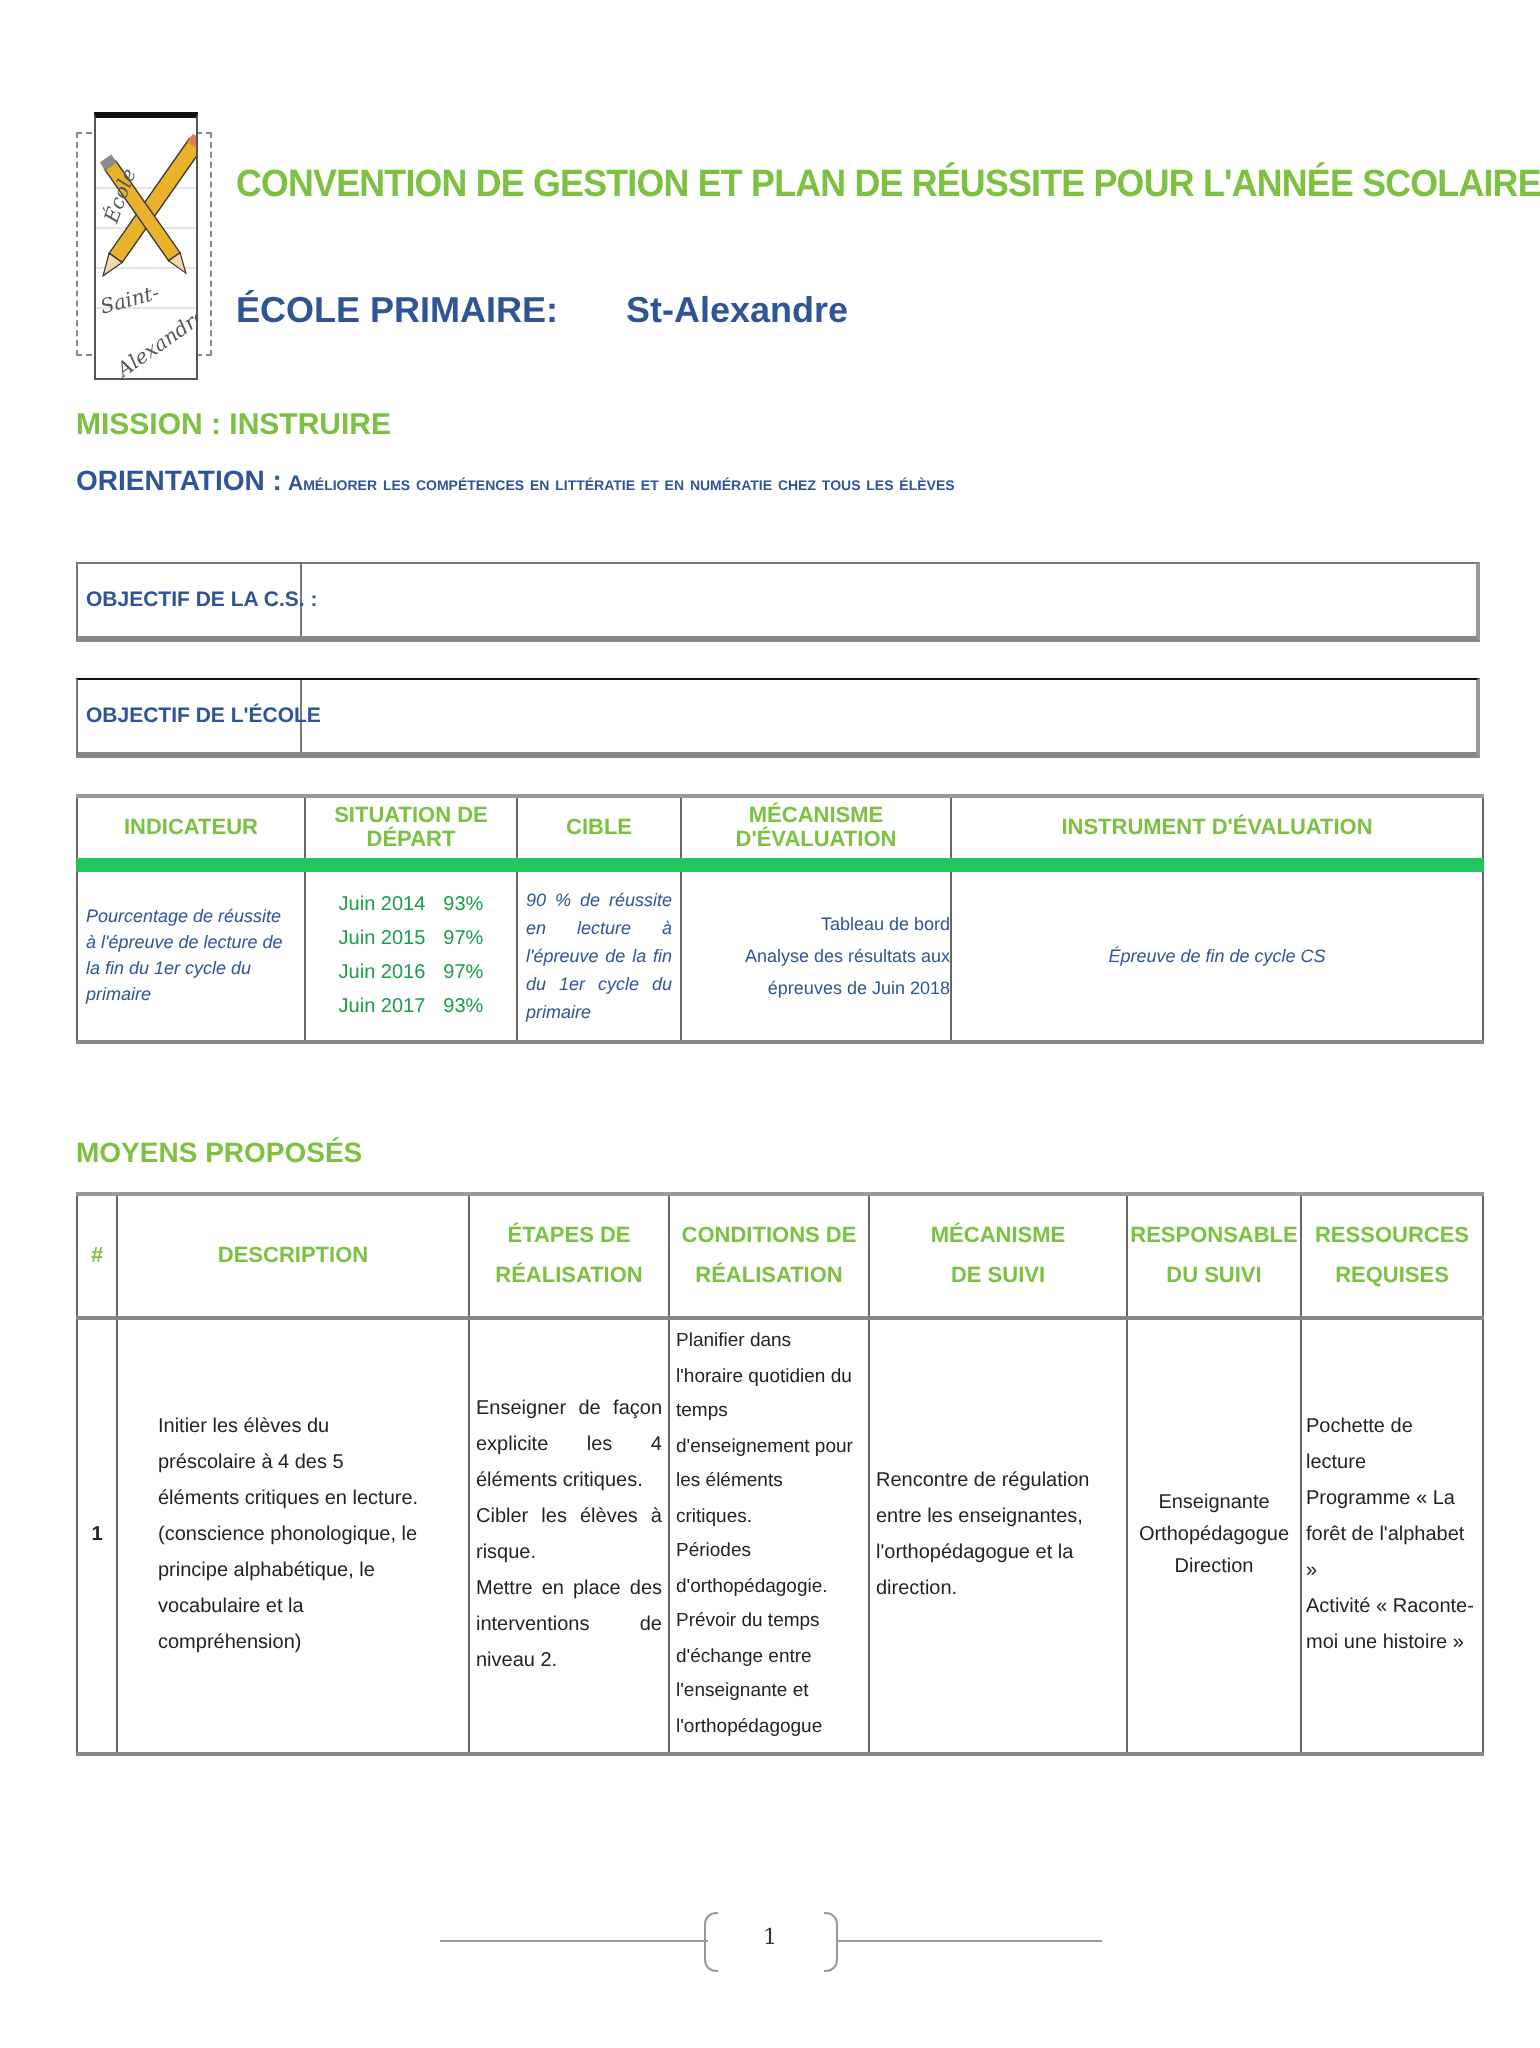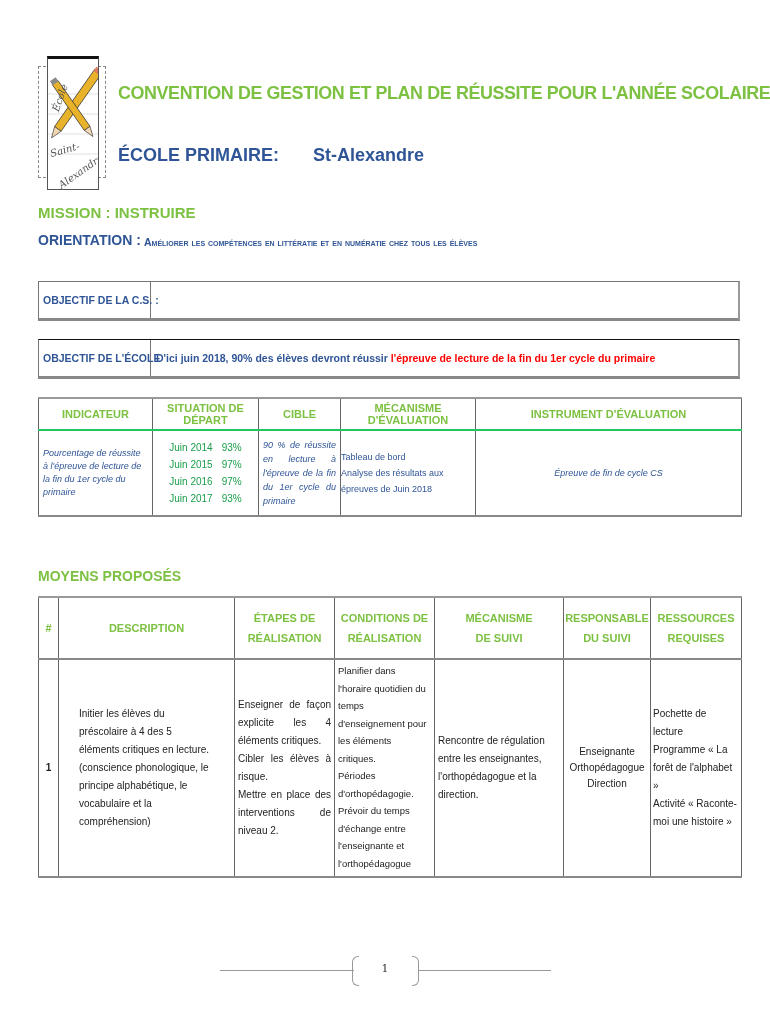--- a/index.html
+++ b/index.html
@@ -24,27 +24,27 @@
   .orientation { left: 38px; top: 232px; font-size: 14px; font-weight: bold; color: #2f5597; white-space: nowrap; }
   .orientation-text { left: 144px; top: 236px; font-size: 10.5px; font-weight: bold; color: #2f5597; white-space: nowrap; font-variant: small-caps; }
 
   .obj-box { left: 38px; width: 702px; height: 40px; border: 1px solid #777; border-bottom: 3px solid #888; border-right: 2px solid #999; display: flex; align-items: center; box-sizing: border-box; }
   .obj-label { width: 112px; height: 100%; border-right: 1px solid #777; display:flex; align-items:center; padding-left: 4px; font-size: 10.5px; font-weight: bold; color: #2f5597; white-space: nowrap; box-sizing: border-box; }
   .obj-text { padding-left: 5px; font-size: 10.5px; font-weight: bold; color: #2f5597; white-space: nowrap; }
 
   table { border-collapse: collapse; position: absolute; table-layout: fixed; }
   td, th { border: 1px solid #666; padding: 0; }
   .ind-table { left: 38px; top: 397px; width: 703px; border-top: 2px solid #999; border-bottom: 2px solid #888; }
-  .ind-table th { height: 30px; font-size: 11px; font-weight: bold; color: #7dc142; text-align: center; border-bottom: 2px solid #22c55e; }
+  .ind-table th { height: 30px; font-size: 11px; font-weight: bold; color: #7dc142; text-align: center; border-bottom: 7px solid #22c55e; }
   .ind-table td { height: 84px; vertical-align: middle; font-size: 9px; }
   .ind-col1 { font-style: italic; color: #2f5597; padding: 0 4px !important; line-height: 13px; }
   .sit-list { text-align: center; color: #1a9e4a; font-size: 10px; line-height: 17px; }
   .sit-list span.pct { margin-left: 9px; }
   .cible { font-style: italic; color: #2f5597; padding: 0 4px !important; line-height: 14px; text-align: justify; }
-  .meca { text-align: left; color: #2f5597; font-size: 10.5px; line-height: 16px; }
+  .meca { text-align: right; color: #2f5597; font-size: 10.5px; line-height: 16px; }
   .instr { text-align: center; font-style: italic; color: #2f5597; font-size: 11px; }
 
   .moyens-title { left: 38px; top: 568px; font-size: 14px; font-weight: bold; color: #7dc142; white-space: nowrap; }
 
   .moy-table { left: 38px; top: 596px; width: 703px; border-top: 2px solid #999; border-bottom: 2px solid #888; }
   .moy-table th { height: 60px; font-size: 11px; font-weight: bold; color: #7dc142; text-align: center; line-height: 20px; border-bottom: 2px solid #888; }
   .moy-table td { height: 214px; vertical-align: middle; font-size: 10px; color: #222; line-height: 18px; }
   .num { text-align: center; color: #7dc142; font-weight: bold; font-size: 11px; }
   .desc { padding: 0 20px !important; }
   .etapes { padding: 0 3px !important; text-align: justify; }
@@ -95,23 +95,20 @@
 <div class="abs mission">MISSION : INSTRUIRE</div>
 <div class="abs orientation">ORIENTATION :</div>
 <div class="abs orientation-text">Améliorer les compétences en littératie  et en numératie chez tous les élèves</div>
 
 <div class="abs obj-box" style="top:281px;">
   <div class="obj-label">OBJECTIF DE LA C.S. :</div>
 </div>
 
 <div class="abs obj-box" style="top:339px; border-top:1.5px solid #111;">
   <div class="obj-label">OBJECTIF DE L'ÉCOLE</div>
-  <div class="obj-text">
-    <span>D'ici juin 2018, 90%  des élèves devront réussir </span><span class="red">l'épreuve de lecture de la fin du 1er cycle du primaire</span>
-  </div>
 </div>
 
 <table class="ind-table">
   <colgroup>
     <col style="width:114px">
       <col style="width:106px">
       <col style="width:82px">
       <col style="width:135px">
       <col style="width:266px">
   </colgroup>

